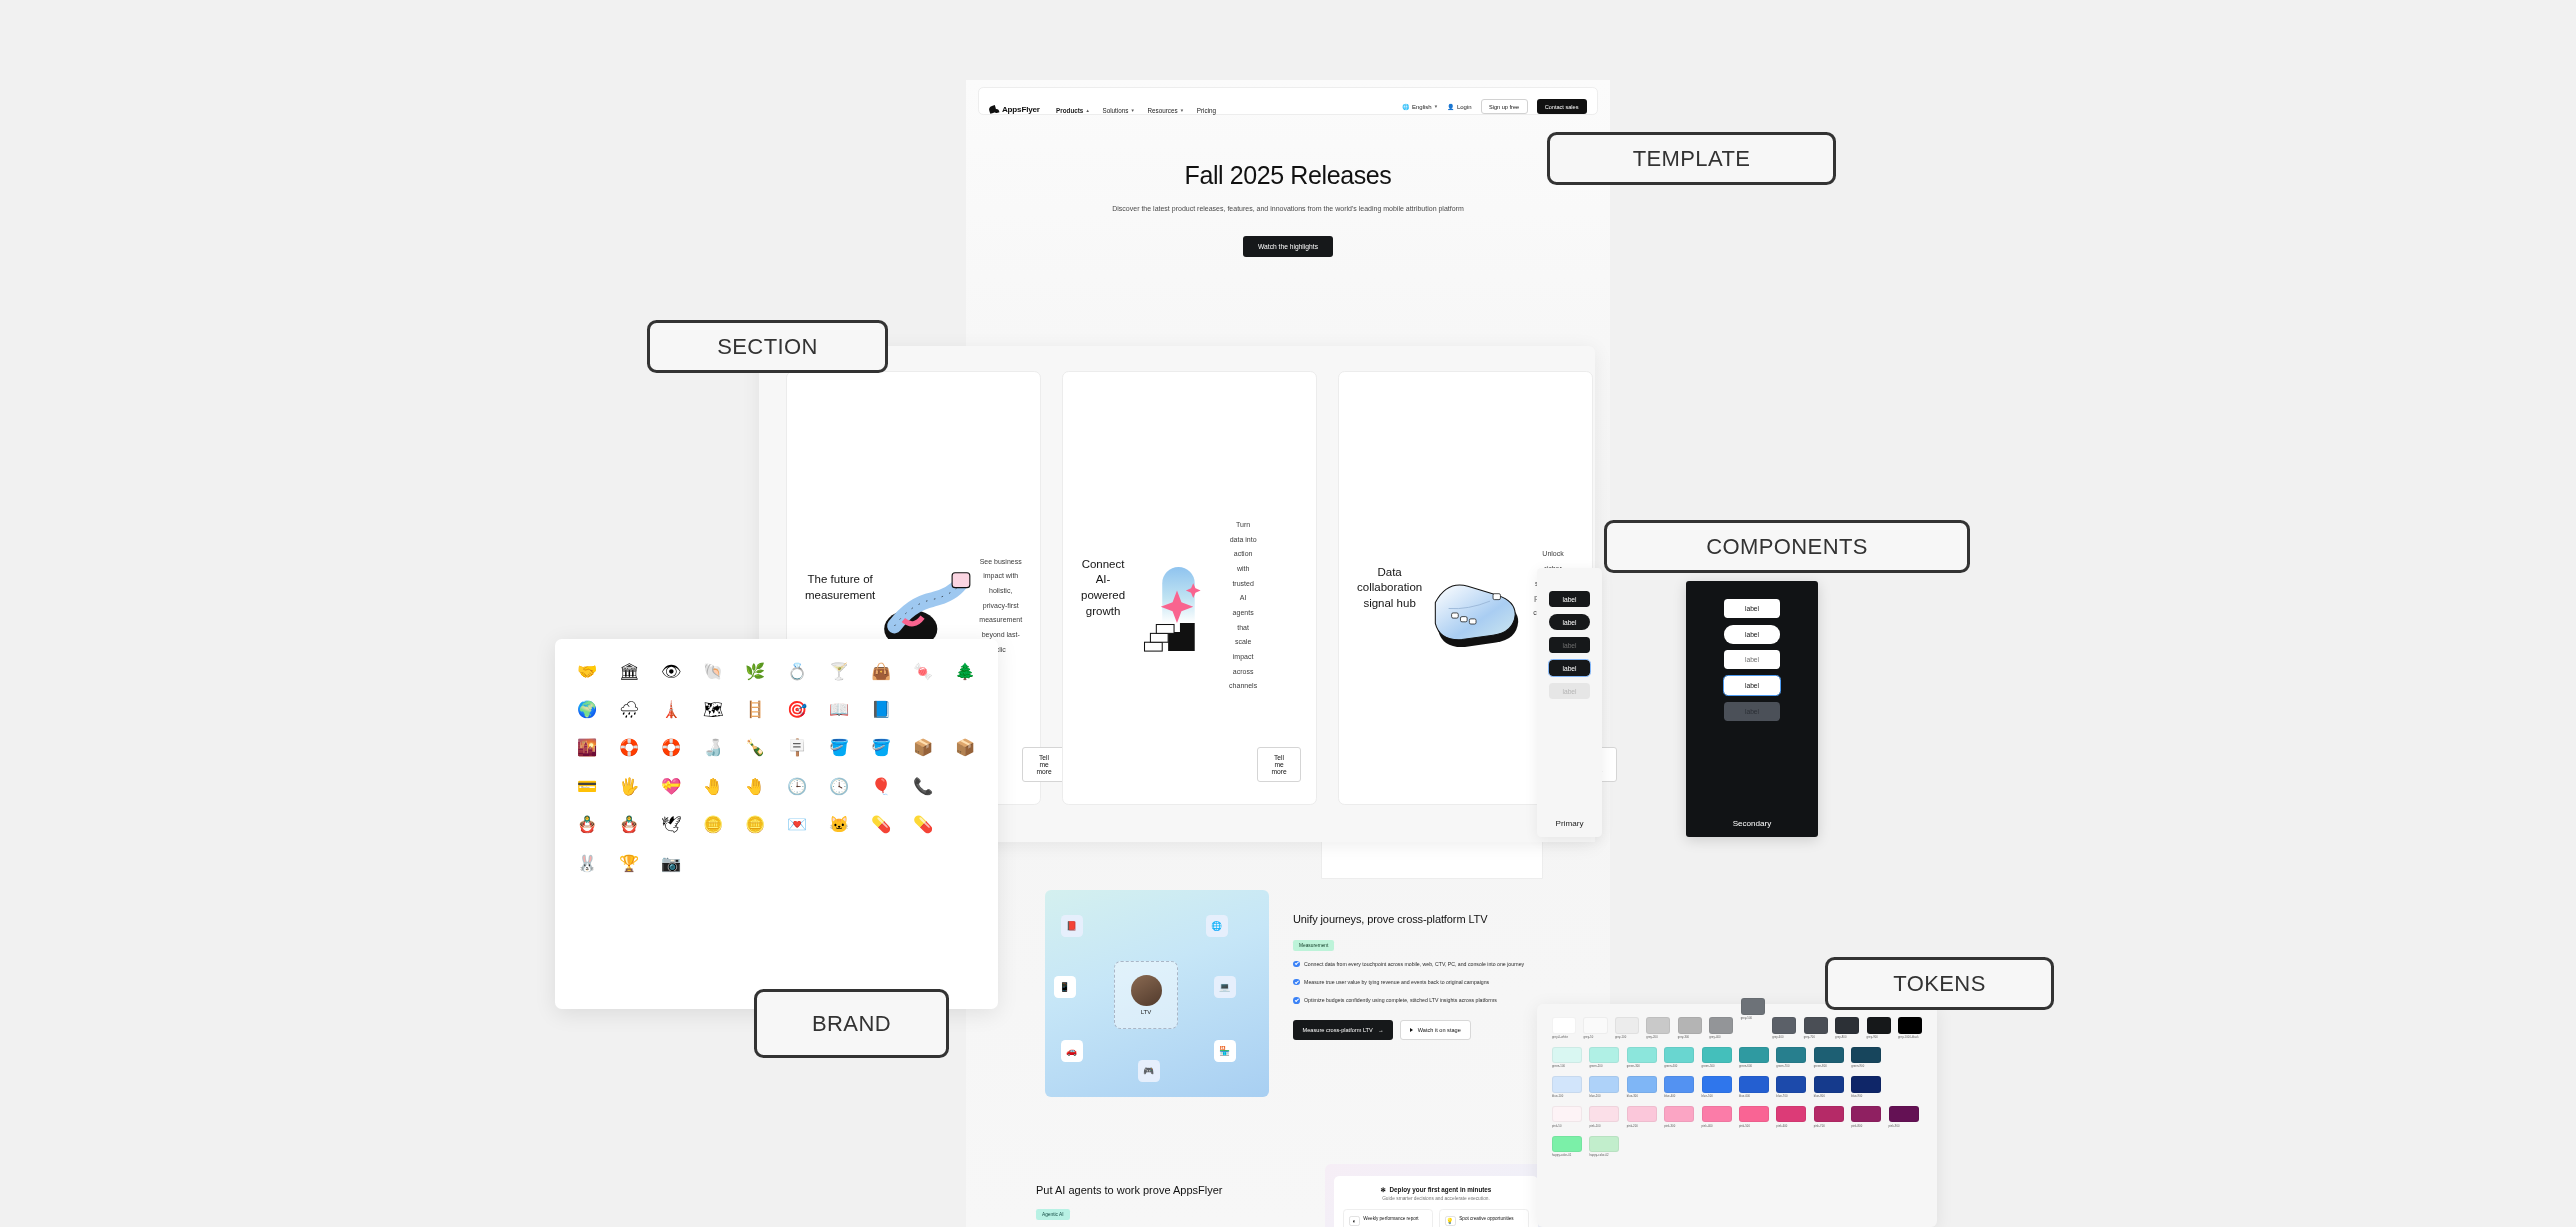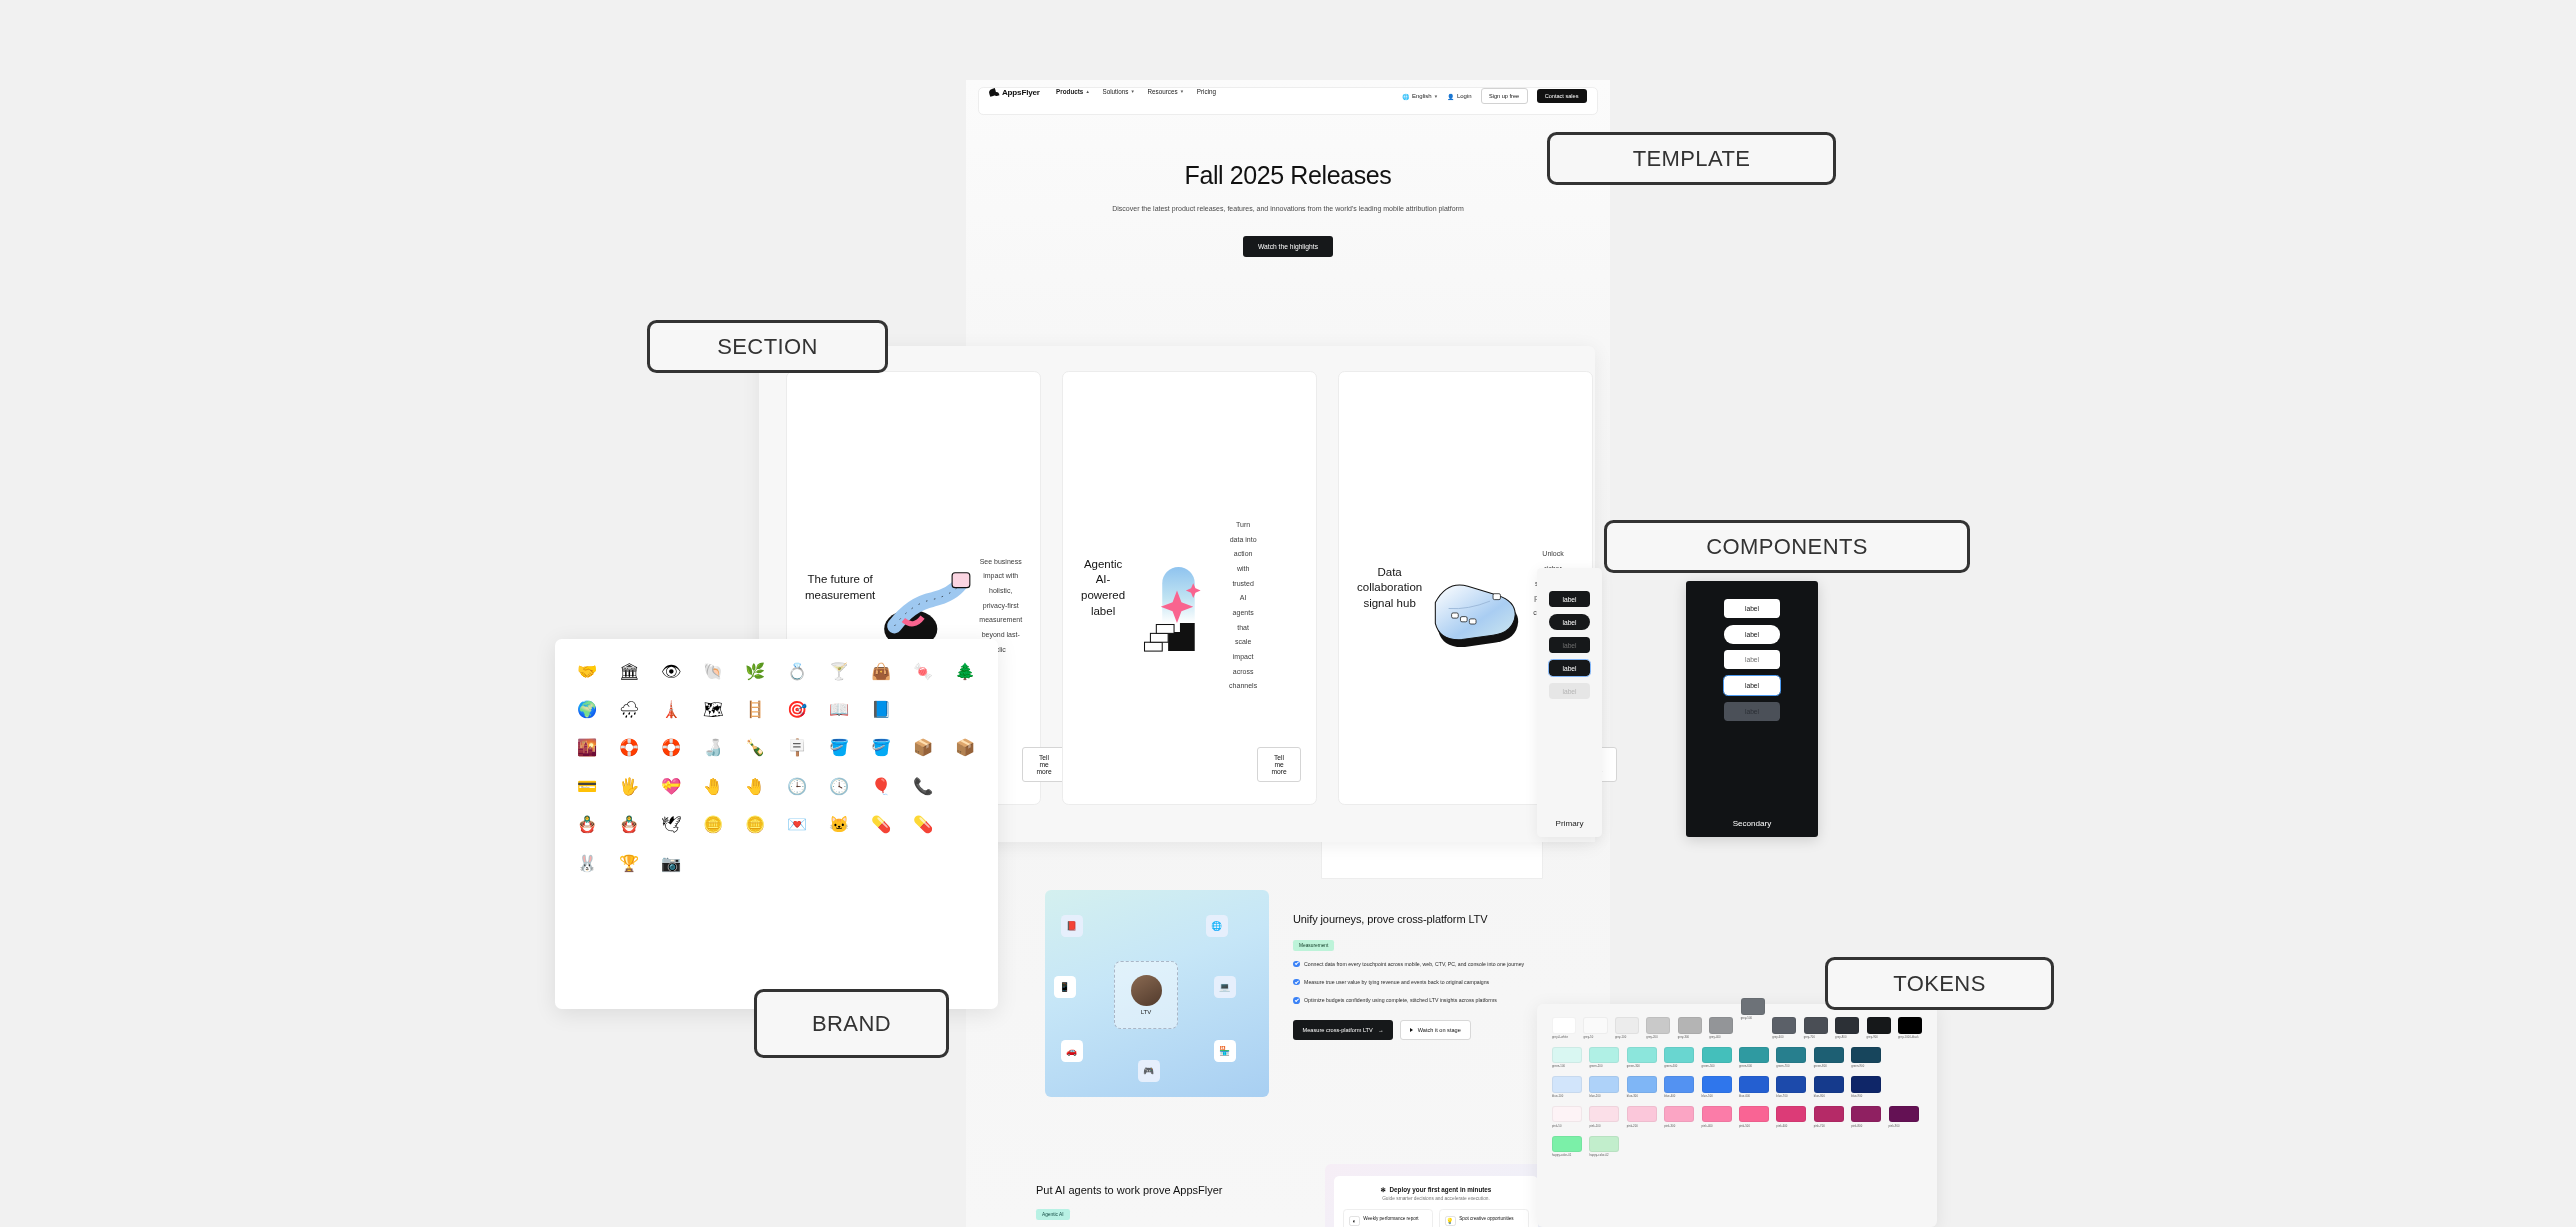--- a/index.html
+++ b/index.html
@@ -15,21 +15,21 @@
   
   .site {
     position: absolute; left: 966px; top: 80px;
     width: 644px; height: 1147px;
     background: linear-gradient(180deg,#fbfbfb 0%, #f4f4f4 40%, #f7f7f7 100%);
     overflow: hidden;
   }
   .navbar {
     position: absolute; left: 12px; top: 7.4px; width: 620px; height: 28px;
     background: #ffffff; border-radius: 5.2px; border: 0.7px solid #ededed;
-    display: flex; align-items: flex-start; padding: 0 10.4px;
+    display: flex; align-items: flex-end; padding: 0 10.4px;
   }
   .logo { display:flex; align-items:center; gap:2.2px; font-size:8.1px; font-weight:700; color:#111; letter-spacing:-0.2px;}
   .logo-mark { width:10.4px; height:9px; position:relative; }
   .logo-mark::before{content:"";position:absolute;left:0;top:0.7px;width:6.7px;height:6.7px;background:#111;border-radius:60% 0 60% 0;transform:rotate(-18deg);}
   .logo-mark::after{content:"";position:absolute;left:4.4px;top:3.7px;width:5.2px;height:4.4px;background:#111;border-radius:0 60% 0 60%;transform:rotate(-18deg);}
   .nav-links { display:flex; align-items:center; gap:12.6px; margin-left:16.3px; }
   .nav-link { font-size:6.3px; color:#1a1a1a; display:flex; align-items:center; gap:2.2px; cursor:pointer; }
   .nav-link.active { font-weight:700; }
   .caret { font-size:4.4px; opacity:.75; }
   .nav-right { margin-left:auto; display:flex; align-items:center; gap:9px; }
@@ -305,21 +305,21 @@
             <path d="M26 88 Q48 58 78 52 Q104 46 116 30" stroke="#111" stroke-width="1" fill="none" stroke-dasharray="2 9"></path>
             <rect x="104" y="16" width="24" height="20" rx="4" fill="#fbd5e2" stroke="#111" stroke-width="1.5"></rect>
             <path d="M38 80 q14 12 26 -4" stroke="#f9648f" stroke-width="7" fill="none"></path>
           </svg>
         </div>
         <p>See business impact with holistic, privacy-first measurement beyond last-clic</p>
         <div class="btn-ghost">Tell me more</div>
       </div>
 
       <div class="card">
-        <h3>Agentic AI-powered label</h3>
+        <h3>Connect AI-powered growth</h3>
         <div class="card-art">
           <svg width="104" height="96" viewBox="0 0 140 130">
             <defs>
                 <linearGradient id="g1" x1="0" y1="0" x2="0" y2="1">
               <stop offset="0%" stop-color="#8fc3ef"></stop>
                   <stop offset="55%" stop-color="#bfe3f2"></stop>
                   <stop offset="100%" stop-color="#ffffff"></stop>
             </linearGradient>
               </defs>
             <path d="M50 84 V30 a22 22 0 0 1 44 0 V84 Z" fill="url(#g1)"></path>

